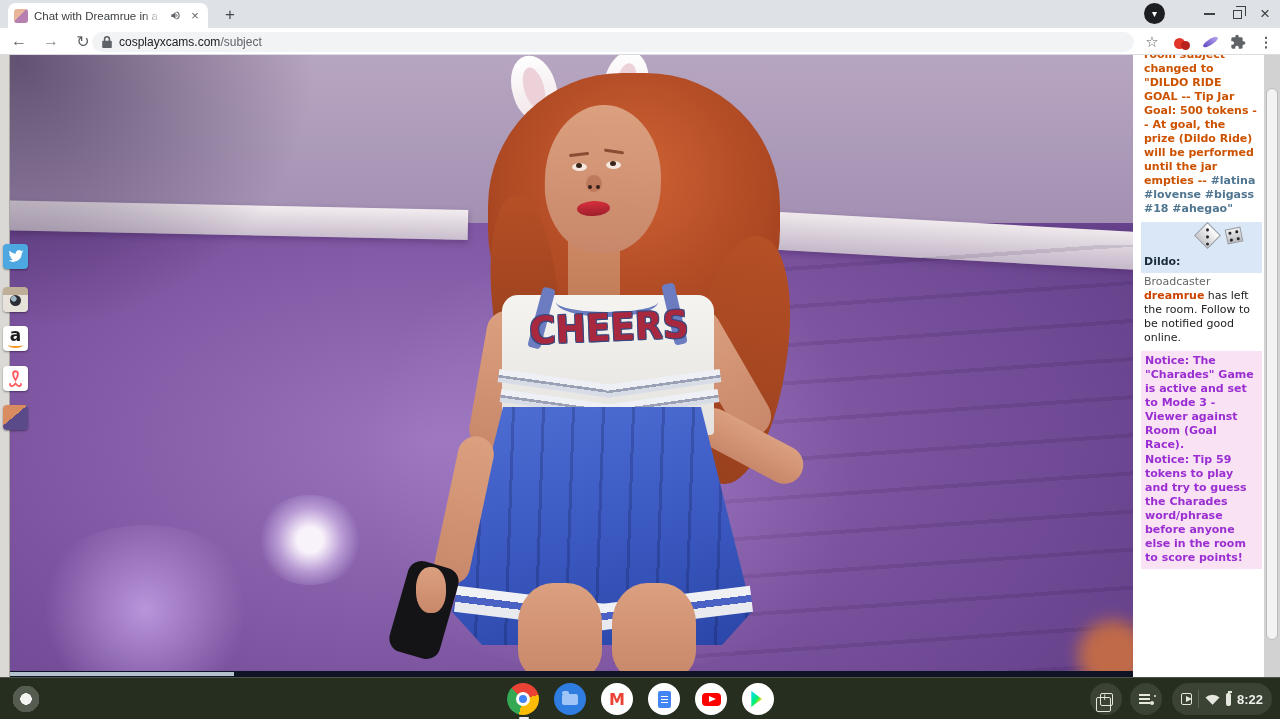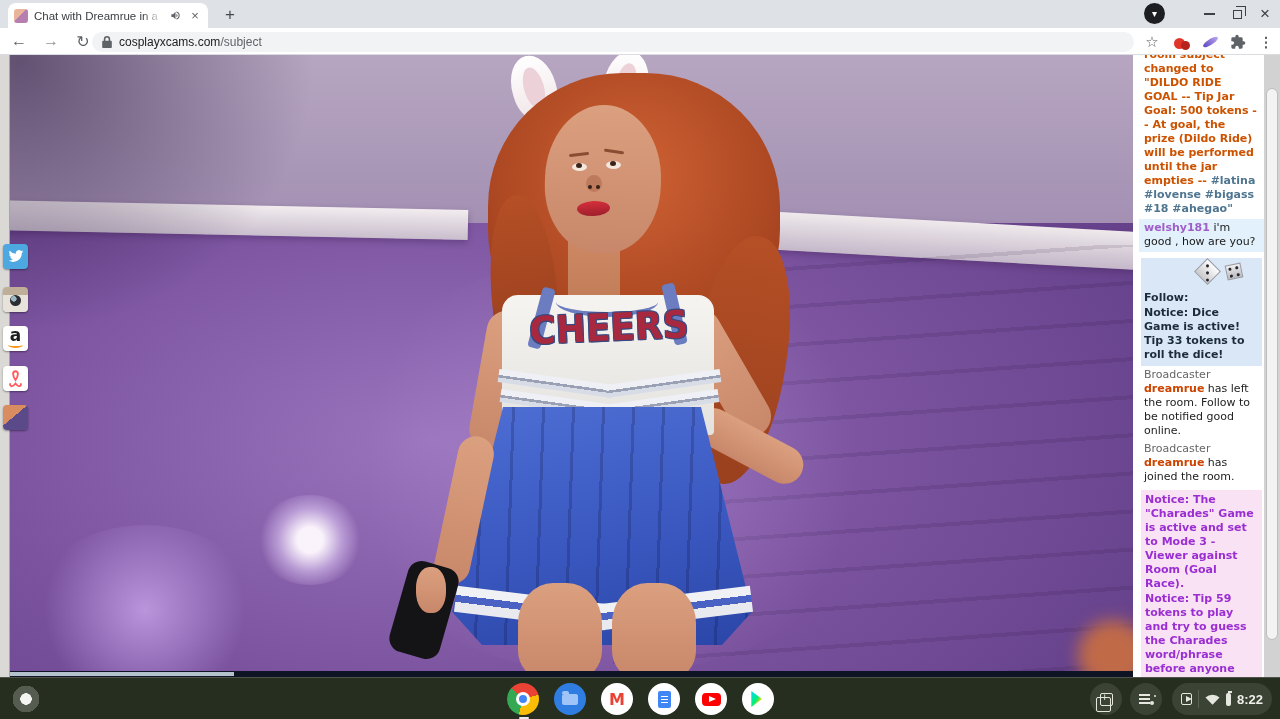--- a/index.html
+++ b/index.html
@@ -358,40 +358,37 @@
     <div class="soc" id="soc-airbnb">
       <svg width="25" height="25" viewBox="0 0 24 24">
           <path fill="none" stroke="#ff5a5f" stroke-width="1.8" d="M12 5c-1.6 0-2.3 1.4-2.3 2.6 0 2.2 1.4 4.6 2.3 5.9.9-1.3 2.3-3.7 2.3-5.9C14.3 6.4 13.6 5 12 5zm-4.8 11.5c-1.2 1.7.3 3.4 2 2.7 1-.4 1.9-1.3 2.8-2.4.9 1.1 1.8 2 2.8 2.4 1.7.7 3.2-1 2-2.7"></path>
         </svg>
     </div>
     <div class="soc" id="soc-profile"></div>
   </div>
 
   <div id="chat">
     <div id="msg-subject" class="pad"><span>room subject changed to "DILDO RIDE GOAL -- Tip Jar Goal: 500 tokens -- At goal, the prize (Dildo Ride) will be performed until the jar empties -- </span><span class="tags">#latina #lovense #bigass #18 #ahegao"</span></div>
-    <div id="msg-user"><span class="uname">welshy181</span><span> i'm good , how are you?</span></div>
     <div id="box-dice">
       <div id="dice-art">
         <div class="die" id="die-1">
             <span class="pip" style="left:3px;top:3px;"></span>
             <span class="pip" style="left:8px;top:8px;"></span>
             <span class="pip" style="left:13px;top:13px;"></span>
           </div>
         <div class="die" id="die-2">
             <span class="pip" style="left:2px;top:2px;"></span>
             <span class="pip" style="left:9px;top:2px;"></span>
             <span class="pip" style="left:2px;top:9px;"></span>
             <span class="pip" style="left:9px;top:9px;"></span>
           </div>
       </div>
-      <div class="nline">Follow:</div>
-      <div class="nline">Notice: Dice Game is active! Tip 33 tokens to roll the dice!</div>
+      <div class="nline">Dildo:</div>
     </div>
     <div class="bcast"><span class="pre">Broadcaster </span><span class="bname">dreamrue</span><span> has left the room. Follow to be notified good online.</span></div>
-    <div class="bcast"><span class="pre">Broadcaster </span><span class="bname">dreamrue</span><span> has joined the room.</span></div>
     <div id="box-charades">
       <div class="purple">Notice: The "Charades" Game is active and set to Mode 3 - Viewer against Room (Goal Race).</div>
       <div class="purple">Notice: Tip 59 tokens to play and try to guess the Charades word/phrase before anyone else in the room to score points!</div>
 
     </div>
   </div>
 
   <div id="page-scrollbar">
     <div id="page-scroll-thumb"></div>
   </div>

